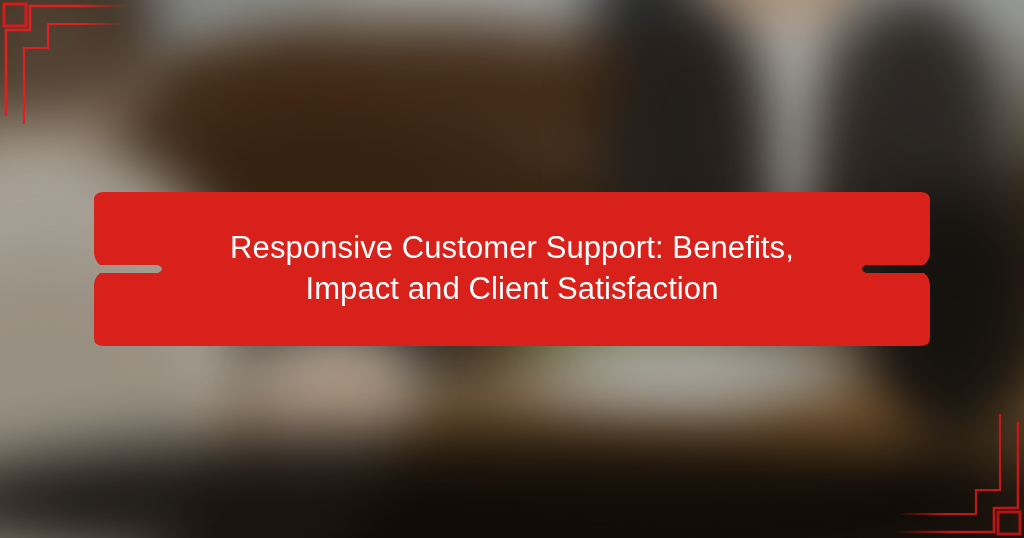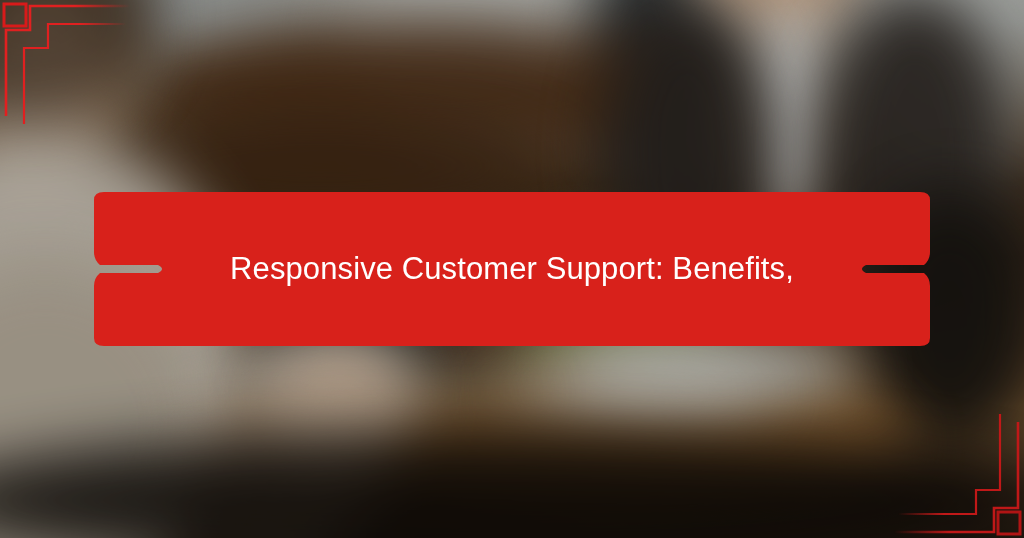--- a/index.html
+++ b/index.html
@@ -323,16 +323,17 @@
                L8 96
                Q8 88 14 83
                L72 83
                Q80 79 72 75
                L14 75
                Q8 70 8 62
                Z" fill="#D8211B"></path>
     </svg>
     <div class="ribbon-text">
       <div class="ribbon-line">Responsive Customer Support: Benefits,</div>
+      <div class="ribbon-line">Impact and Client Satisfaction</div>
     </div>
   </div>
 
 </div>
 
 </body></html>

